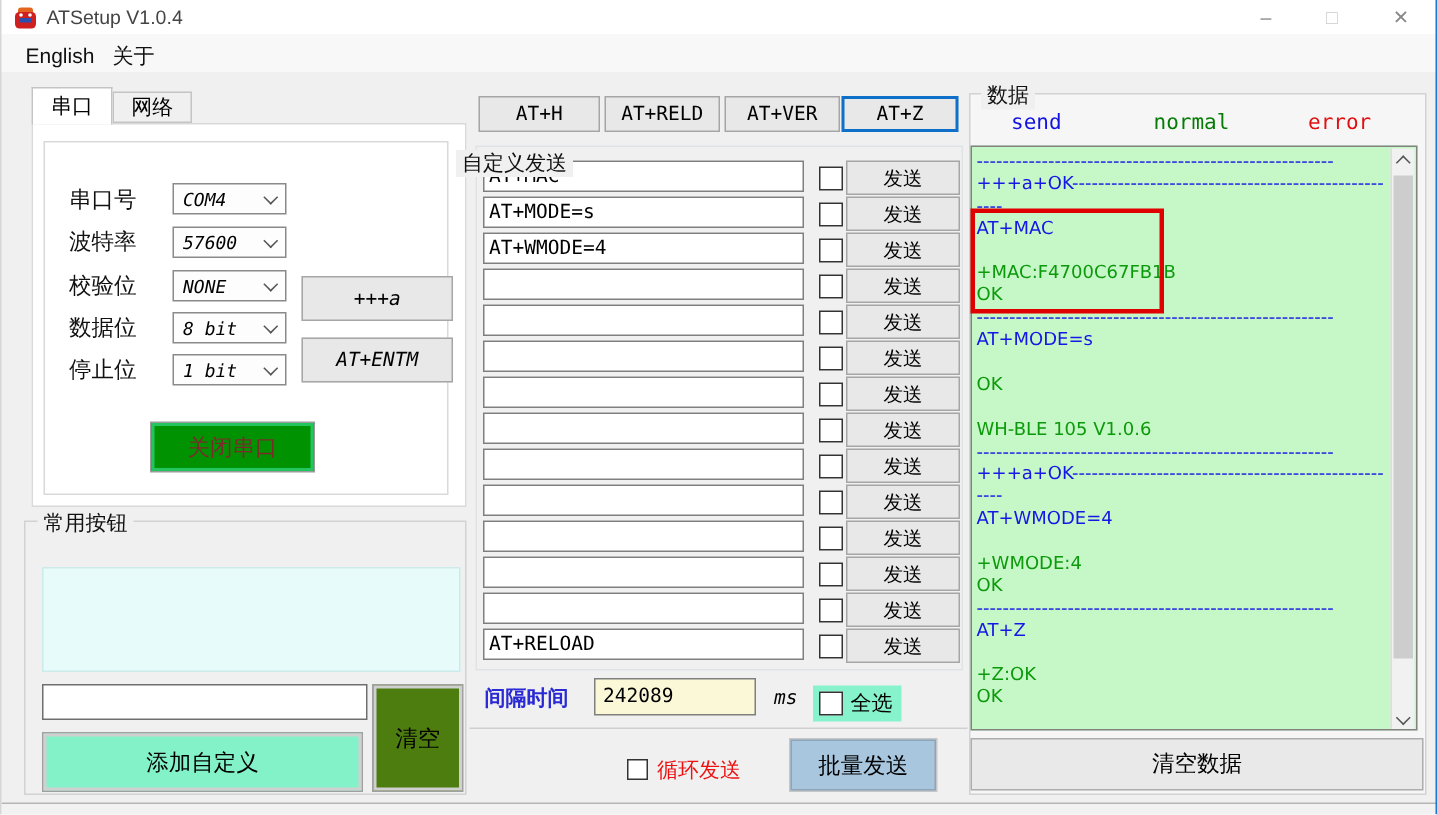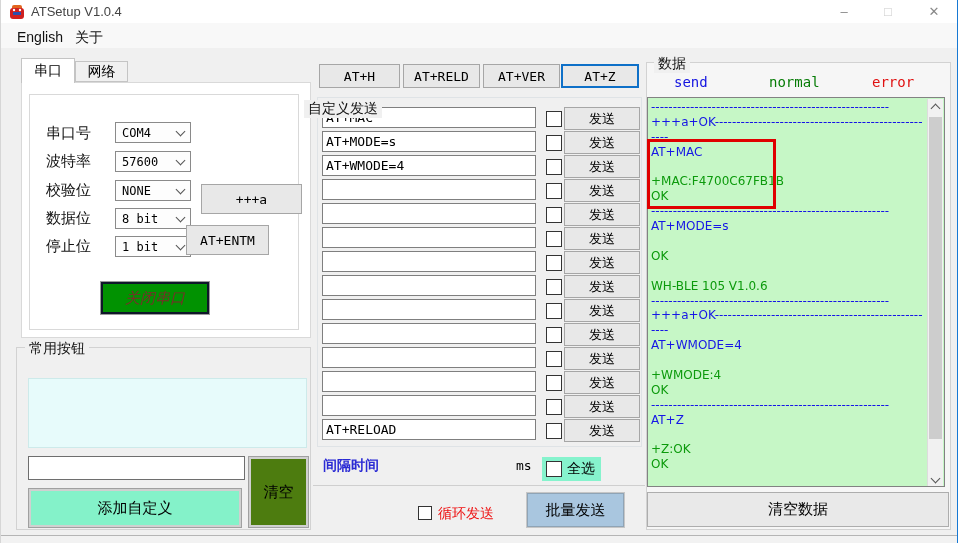--- a/index.html
+++ b/index.html
@@ -1,20 +1,20 @@
 <!DOCTYPE html>
 <html><head>
 <meta charset="utf-8">
 <style>
   html,body{margin:0;padding:0;}
   body{font-family:"Liberation Sans",sans-serif;-webkit-font-smoothing:antialiased;}
   #window{position:relative;width:958px;height:543px;background:#f0f0f0;overflow:hidden;
           border-left:1px solid #d6d6d6;box-sizing:border-box;}
   .abs{position:absolute;box-sizing:border-box;}
-  .mono{font-family:"DejaVu Sans Mono",monospace;}
+  .mono{font-family:"DejaVu Sans Mono",monospace;font-style:italic;}
   
   .titlebar{left:0;top:0;width:958px;height:23px;background:#ffffff;}
   .title-text{left:30px;top:4px;font-size:13px;color:#444;}
   .winbtn{top:0;height:23px;width:34px;display:flex;align-items:center;justify-content:center;color:#888;font-size:13px;}
   .menubar{left:0;top:23px;width:958px;height:25px;background:#f8f8f8;}
   .menu-item{top:27px;font-size:14px;color:#111;padding:2px 4px;}
   
   .gbox{border:1px solid #d2d2d2;}
   .gbox-label{font-size:14px;color:#111;background:#f0f0f0;padding:0 4px;z-index:3;}
   .btn{display:flex;align-items:center;justify-content:center;background:#e8e8e8;border:1px solid #a6a6a6;font-size:13px;color:#000;cursor:default;}
@@ -22,21 +22,21 @@
   .chev{display:inline-block;width:6px;height:6px;border-right:1.6px solid #555;border-bottom:1.6px solid #555;}
   .chev.down{transform:rotate(45deg);margin-bottom:3px;}
   .chev.up{transform:rotate(-135deg);margin-top:3px;}
   
   .tab{display:flex;align-items:center;justify-content:center;font-size:14px;border:1px solid #c4c4c4;}
   .tab.active{background:#fff;border-bottom:none;z-index:2;}
   .tab.inactive{background:#f0f0f0;}
   .tab-panel{background:#fff;border:1px solid #d9d9d9;}
   .field-label{font-size:15px;color:#111;}
   .combo{background:#fdfdfd;border:1px solid #8a8a8a;display:flex;align-items:center;justify-content:space-between;padding:0 6px;font-size:12px;}
-  .green-btn{background:#019201;color:#7c2b2b;font-size:15px;border:2px solid #0f172a;box-shadow:0 0 0 1px #9b9b9b;font-style:italic;}
+  .green-btn{background:#019201;color:#7c2b2b;font-size:15px;border:2px solid #22c55e;box-shadow:0 0 0 1px #9b9b9b;}
   .cyanbox{background:#e7fbfb;border:1px solid #cdeaea;}
   .text-input{border:1px solid #6e6e6e;background:#fff;font-size:13px;padding:0 4px;font-family:"DejaVu Sans Mono",monospace;outline:none;}
   .mint-btn{background:#84f2c9;font-size:15px;border:2px solid #d0d0d0;box-shadow:0 0 0 1px #a0a0a0;}
   .coral-btn{background:#4d7c0f;font-size:15px;border:2px solid #d0d0d0;box-shadow:0 0 0 1px #a0a0a0;}
   
   .quick-btn{font-family:"DejaVu Sans Mono",monospace;font-size:13px;}
   .quick-btn.focused{border:2px solid #0e70c8;}
   .send-row{position:absolute;left:0;width:325px;height:22px;}
   .send-row input{position:absolute;left:5px;top:0;width:214px;height:21px;border:1px solid #7f7f7f;font-family:"DejaVu Sans Mono",monospace;font-size:13px;padding:0 3px;background:#fff;box-sizing:border-box;outline:none;}
   .send-row .checkbox{position:absolute;left:229px;top:4px;}
@@ -112,21 +112,21 @@
   <div class="abs combo" style="left:114px;top:208px;width:76px;height:21px;">
     <span class="mono">8 bit</span>
       <span class="chev down"></span>
   </div>
   <div class="abs combo" style="left:114px;top:236px;width:76px;height:21px;">
     <span class="mono">1 bit</span>
       <span class="chev down"></span>
   </div>
 
   <div class="abs btn mono" style="left:200px;top:184px;width:101px;height:30px;">+++a</div>
-  <div class="abs btn mono" style="left:185px;top:225px;width:83px;height:30px;">AT+ENTM</div>
+  <div class="abs btn mono" style="left:200px;top:225px;width:101px;height:30px;">AT+ENTM</div>
   <div class="abs btn green-btn" style="left:100px;top:282px;width:108px;height:32px;">关闭串口</div>
 
   <div class="abs gbox" style="left:15px;top:347px;width:295px;height:183px;"></div>
   <div class="abs gbox-label" style="left:24px;top:340px;">常用按钮</div>
   <div class="abs cyanbox" style="left:27px;top:378px;width:279px;height:70px;"></div>
   <input class="abs text-input" style="left: 27px; top: 456px; width: 217px; height: 24px;">
   <div class="abs btn coral-btn" style="left:248px;top:457px;width:59px;height:70px;">清空</div>
   <div class="abs btn mint-btn" style="left:28px;top:489px;width:212px;height:38px;">添加自定义</div>
 
   <div class="abs btn quick-btn" style="left:318px;top:64px;width:81px;height:24px;">AT+H</div>
@@ -216,20 +216,21 @@
     </div>
 
     <div class="send-row" style="top: 322px;">
       <input type="text" value="AT+RELOAD" style="">
       <div class="checkbox"></div>
       <div class="btn send-btn">发送</div>
     </div>
   </div>
 
   <div class="abs interval-label" style="left:322px;top:457px;">间隔时间</div>
+  <input class="abs interval-input" style="left: 395px; top: 452px; width: 108px; height: 25px;" value="242089">
   <div class="abs mono" style="left:515px;top:458px;font-size:13px;">ms</div>
   <div class="abs mintwrap" style="left:541px;top:457px;height:24px;">
     <div class="checkbox"></div>
     <span>全选</span>
   </div>
 
   <div class="abs divider" style="left:312px;top:485px;width:332px;height:1px;"></div>
 
   <div class="abs checkbox" style="left:417px;top:506px;"></div>
   <div class="abs loop-label" style="left:437px;top:505px;">循环发送</div>

